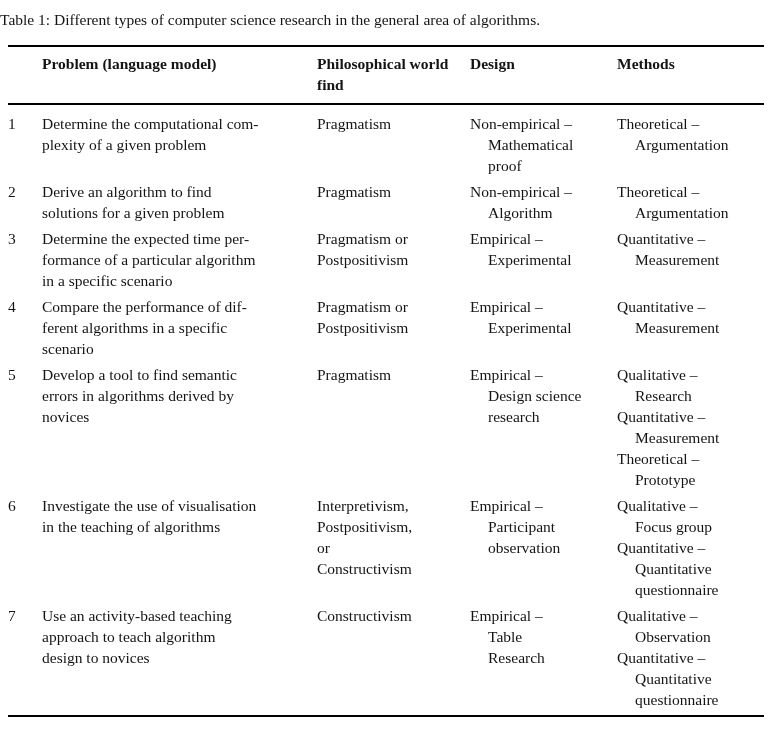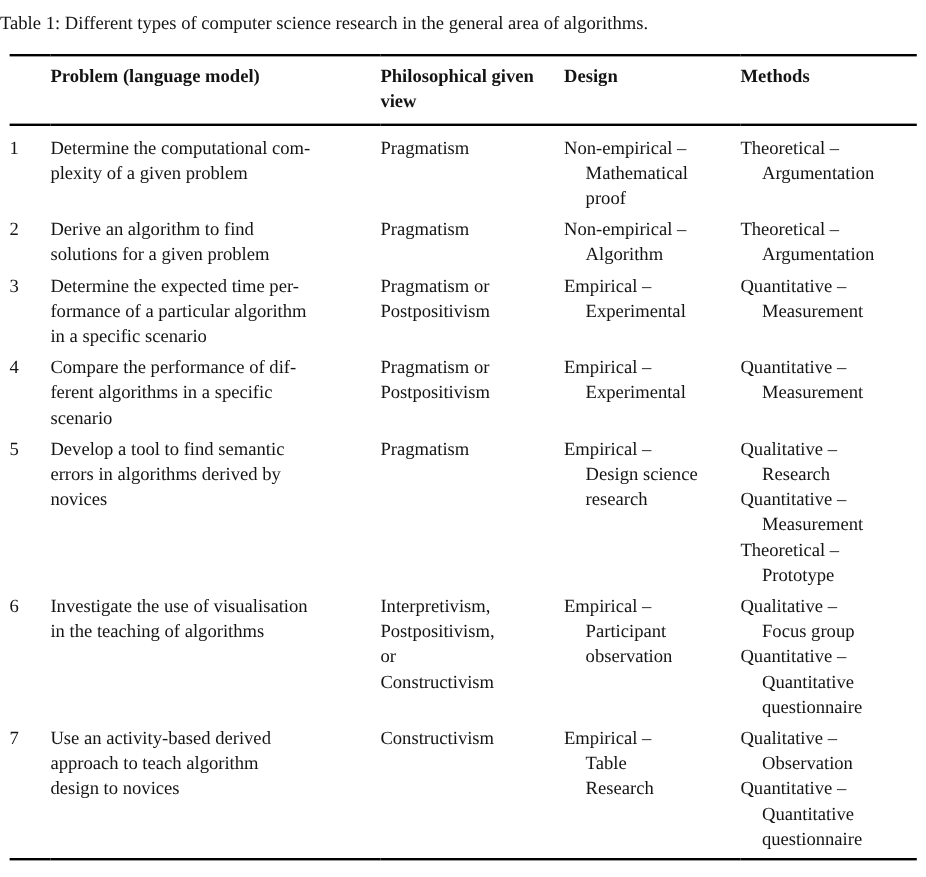--- a/index.html
+++ b/index.html
@@ -69,21 +69,21 @@
       <col style="width:34px">
       <col style="width:275px">
       <col style="width:153px">
       <col style="width:147px">
       <col style="width:147px">
     </colgroup>
     <thead>
       <tr>
         <th class="num"></th>
         <th>Problem (language model)</th>
-        <th>Philosophical given view</th>
+        <th>Philosophical world find</th>
         <th>Design</th>
         <th>Methods</th>
       </tr>
     </thead>
     <tbody>
         <tr>
           <td class="num">1</td>
           <td>
             <div class="line">Determine the computational com-</div>
             <div class="line">plexity of a given problem</div>
@@ -204,21 +204,21 @@
             <div class="line">Qualitative –</div>
             <div class="line ind">Focus group</div>
             <div class="line">Quantitative –</div>
             <div class="line ind">Quantitative</div>
             <div class="line ind">questionnaire</div>
           </td>
         </tr>
         <tr>
           <td class="num">7</td>
           <td>
-            <div class="line">Use an activity-based derived</div>
+            <div class="line">Use an activity-based teaching</div>
             <div class="line">approach to teach algorithm</div>
             <div class="line">design to novices</div>
           </td>
           <td>
             <div class="line">Constructivism</div>
           </td>
           <td>
             <div class="line">Empirical –</div>
             <div class="line ind">Table</div>
             <div class="line ind">Research</div>

